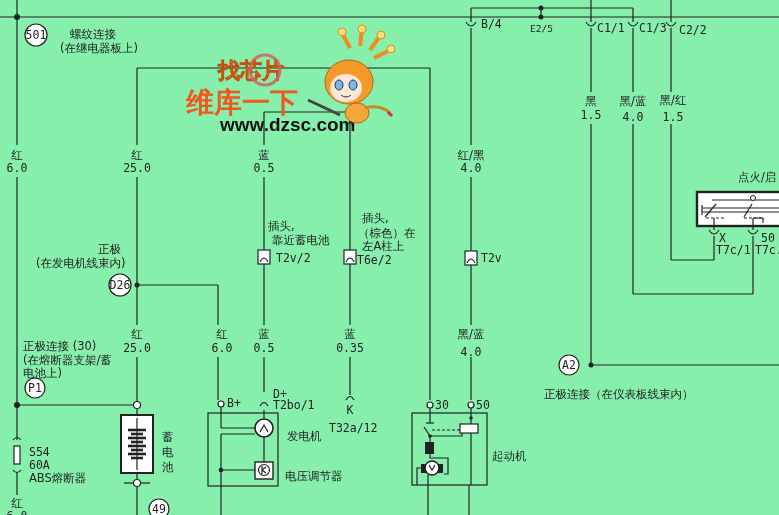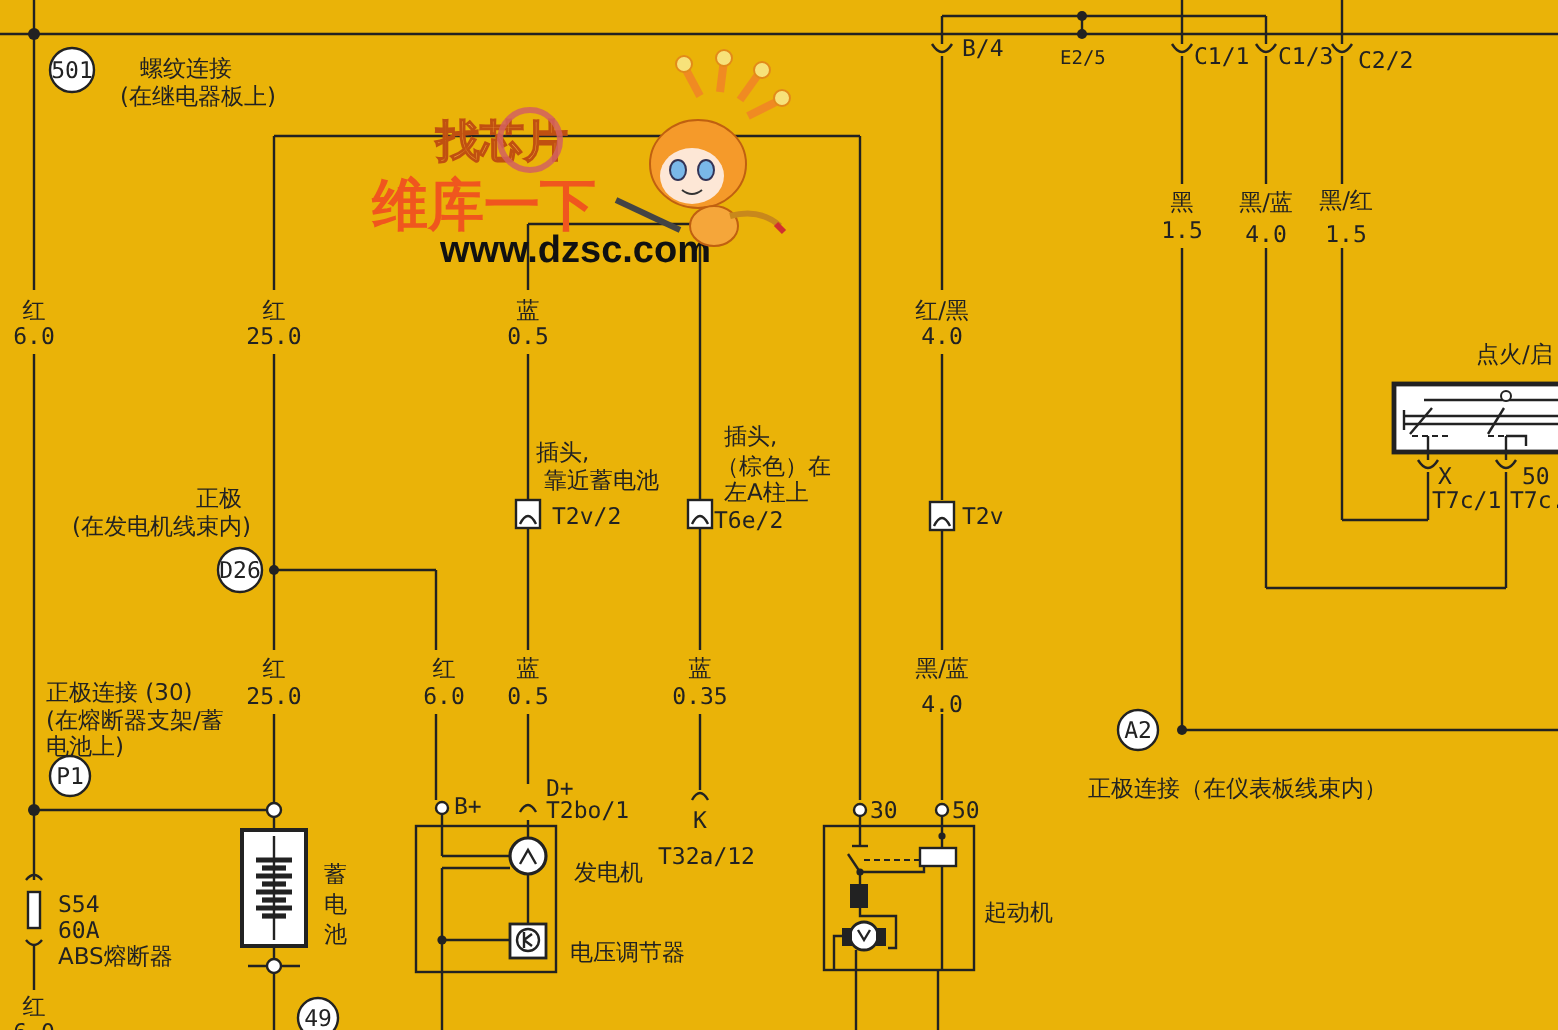--- a/index.html
+++ b/index.html
@@ -1,16 +1,16 @@
 <!DOCTYPE html>
 <html><head>
 <meta charset="utf-8">
 <style>
   html,body{margin:0;padding:0;background:#fff;}
-  #stage{position:relative;width:779px;height:515px;overflow:hidden;background:#eab308;}
+  #stage{position:relative;width:779px;height:515px;overflow:hidden;background:#86efac;}
   svg{position:absolute;left:0;top:0;}
   .t{font-family:"DejaVu Sans","Liberation Sans",sans-serif;font-size:11.5px;fill:#222;}
   .m{font-family:"DejaVu Sans Mono","Liberation Mono",monospace;font-size:11.5px;fill:#222;}
   .sm{font-family:"DejaVu Sans Mono","Liberation Mono",monospace;font-size:9.5px;fill:#222;}
   .w{stroke:#222;stroke-width:1.2;fill:none;}
   .logo-cn{font-family:"DejaVu Sans","Liberation Sans",sans-serif;font-weight:bold;fill:#f0561e;}
   .logo-cn2{font-family:"DejaVu Sans","Liberation Sans",sans-serif;font-weight:bold;fill:#f5a63a;stroke:#c05010;stroke-width:0.6;}
   .logo-url{font-family:"Liberation Sans","DejaVu Sans",sans-serif;font-weight:bold;font-size:19px;fill:#111;}
 </style>
 </head>

